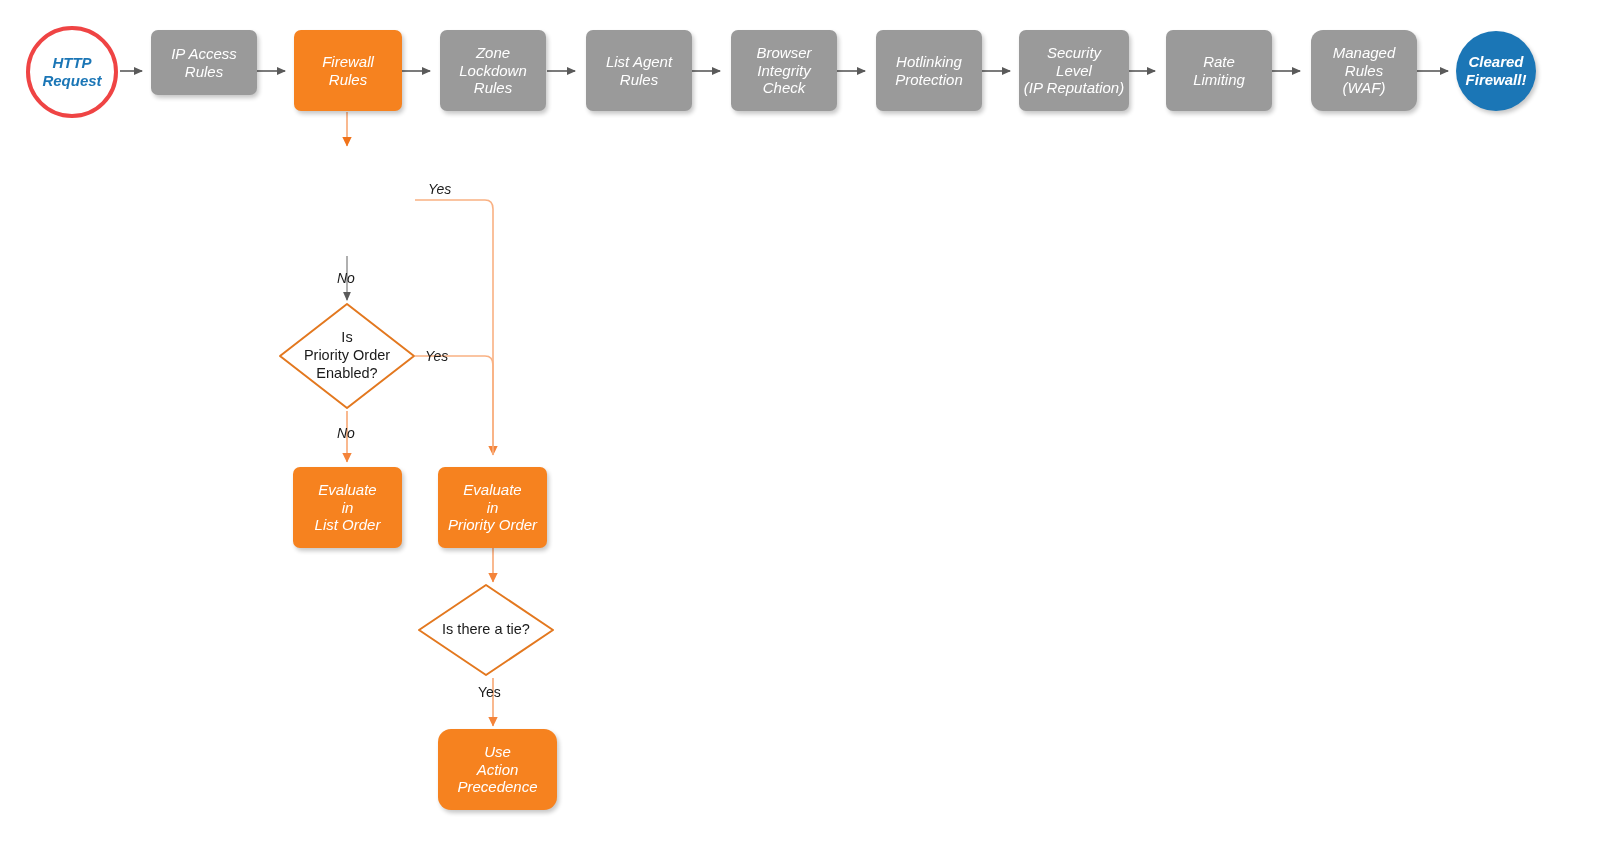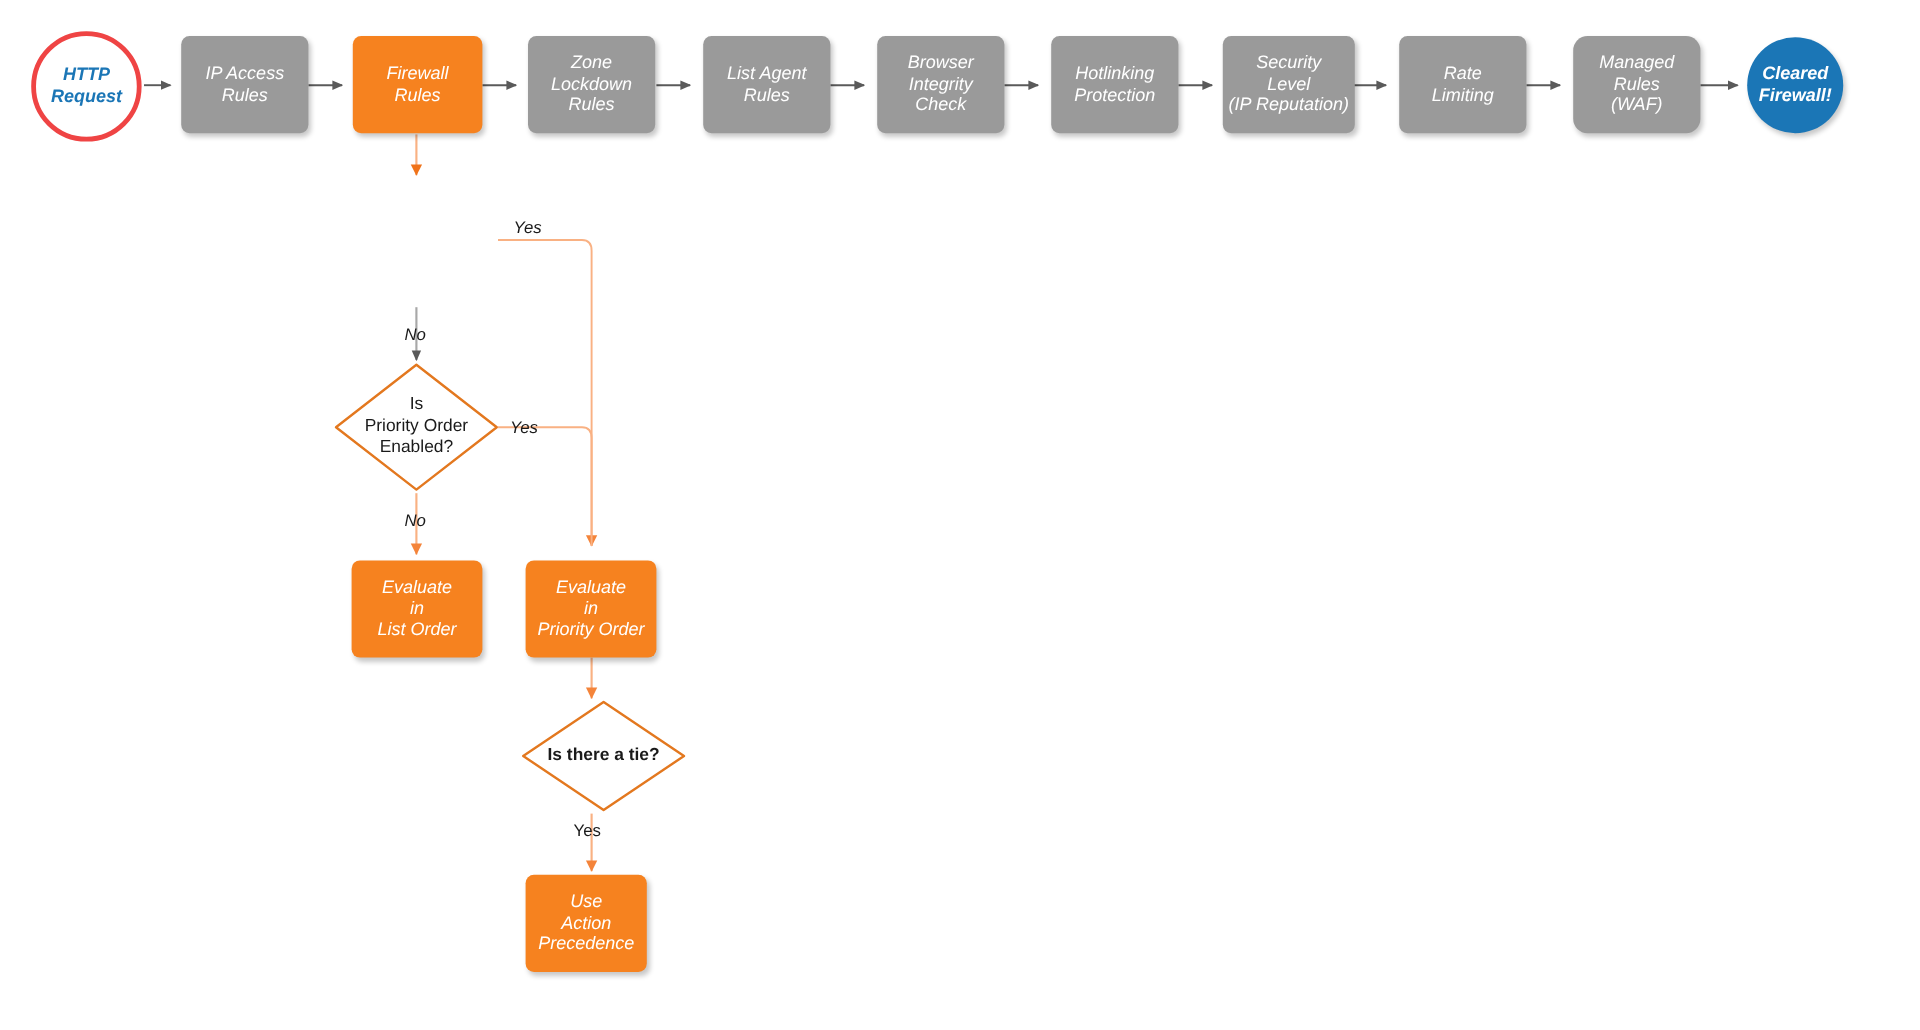--- a/index.html
+++ b/index.html
@@ -139,21 +139,21 @@
     <line x1="493" y1="548" x2="493" y2="582" stroke="#f9b183" stroke-width="1.8" fill="none" marker-end="url(#ah-orange-lt)"></line>
 
     <line x1="493" y1="678" x2="493" y2="726" stroke="#f9b183" stroke-width="1.8" fill="none" marker-end="url(#ah-orange-lt)"></line>
   </svg>
 
   <div class="node terminal hollow" style="left:26px; top:26px; width:92px; height:92px;">
     <span>HTTP
 Request</span>
   </div>
 
-  <div class="node proc gray" style="left:151px; top:30px; width:106px; height:81px;">
+  <div class="node proc gray" style="left:151px; top:30px; width:106px; height:65px;">
     <span>IP Access
 Rules</span>
   </div>
 
   <div class="node proc orange" style="left:294px; top:30px; width:108px; height:81px;">
     <span>Firewall
 Rules</span>
   </div>
 
   <div class="node proc gray" style="left:440px; top:30px; width:106px; height:81px;">
@@ -203,40 +203,40 @@
 
   <div class="decision-wrap" style="left:277px; top:301px; width:140px; height:110px;">
     <svg class="dia" viewBox="0 0 140 110" xmlns="http://www.w3.org/2000/svg">
       <path d="M70,3 L137,55 L70,107 L3,55 Z" fill="#ffffff" stroke="#e3781f" stroke-width="2" stroke-linejoin="round"></path>
     </svg>
     <span class="dlabel">Is
 Priority Order
 Enabled?</span>
   </div>
 
-  <div class="decision-wrap" style="left:433px; top:582px; width:140px; height:96px;font-weight:bold;">
+  <div class="decision-wrap" style="left:416px; top:582px; width:140px; height:96px;">
     <svg class="dia" viewBox="0 0 140 96" xmlns="http://www.w3.org/2000/svg">
       <path d="M70,3 L137,48 L70,93 L3,48 Z" fill="#ffffff" stroke="#e3781f" stroke-width="2" stroke-linejoin="round"></path>
     </svg>
     <span class="dlabel">Is there a tie?</span>
   </div>
 
   <div class="node proc orange" style="left:293px; top:467px; width:109px; height:81px;">
     <span>Evaluate
 in
 List Order</span>
   </div>
 
   <div class="node proc orange" style="left:438px; top:467px; width:109px; height:81px;">
     <span>Evaluate
 in
 Priority Order</span>
   </div>
 
-  <div class="node proc orange" style="left:438px; top:729px; width:101px; height:81px;">
+  <div class="node proc orange" style="left:438px; top:729px; width:119px; height:81px;border-radius:13px;">
     <span>Use
 Action
 Precedence</span>
   </div>
 
   <span class="edge-label ital" style="left:428px; top:181px;">Yes</span>
 
   <span class="edge-label ital" style="left:337px; top:270px;">No</span>
 
   <span class="edge-label ital" style="left:425px; top:348px;">Yes</span>

